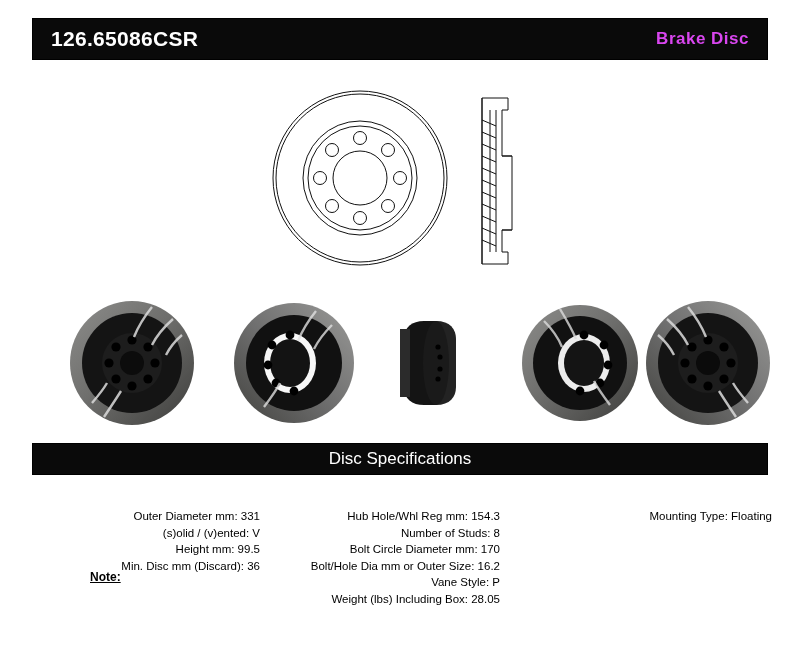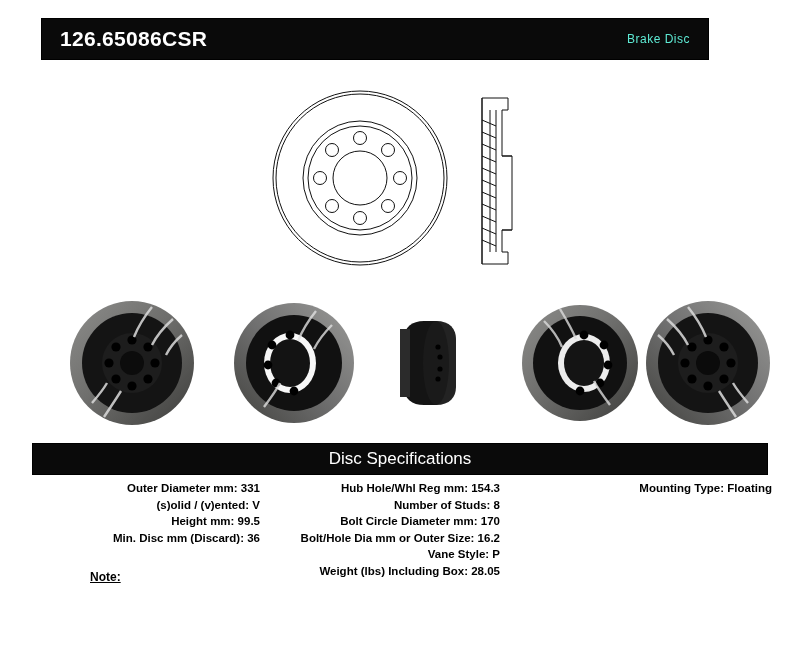--- a/index.html
+++ b/index.html
@@ -20,41 +20,40 @@
     left: 0; top: 0;
     width: 800px;
     height: 655px;
   }
 
   
   .header {
     position: absolute;
     left: 32px;
     top: 18px;
-    width: 668px;
+    width: 736px;
     height: 42px;
     background: #0a0a0a;
     border: 1px solid #000;
     box-sizing: border-box;
     display: flex;
     align-items: center;
     justify-content: space-between;
     padding: 0 18px;
-    margin-left: 9px;
   }
   .header .part-number {
     color: #ffffff;
     font-size: 21px;
     font-weight: bold;
     letter-spacing: 0.3px;
   }
   .header .product-type {
-    color: #5eead4;
-    font-size: 12px;
-    font-weight: normal;
+    color: #d946ef;
+    font-size: 17px;
+    font-weight: bold;
     letter-spacing: 0.5px;
   }
 
   
   .drawing-top {
     position: absolute;
     left: 250px;
     top: 80px;
     width: 330px;
     height: 200px;
@@ -83,25 +82,25 @@
   }
   .spec-box .spec-title {
     color: #ffffff;
     font-size: 17px;
     font-weight: normal;
   }
 
   .spec-columns {
     position: absolute;
     left: 32px;
-    top: 480px;
+    top: 508px;
     width: 736px;
     height: 95px;
     font-size: 11.5px;
-    font-weight: bold;
+    font-weight: normal;
   }
   .col {
     position: absolute;
     top: 0;
   }
   .col-left  { left: 8px;   width: 220px; text-align: right; }
   .col-mid   { left: 238px; width: 230px; text-align: right; }
   .col-right { left: 540px; width: 200px; text-align: right; }
 
   .spec-line {

